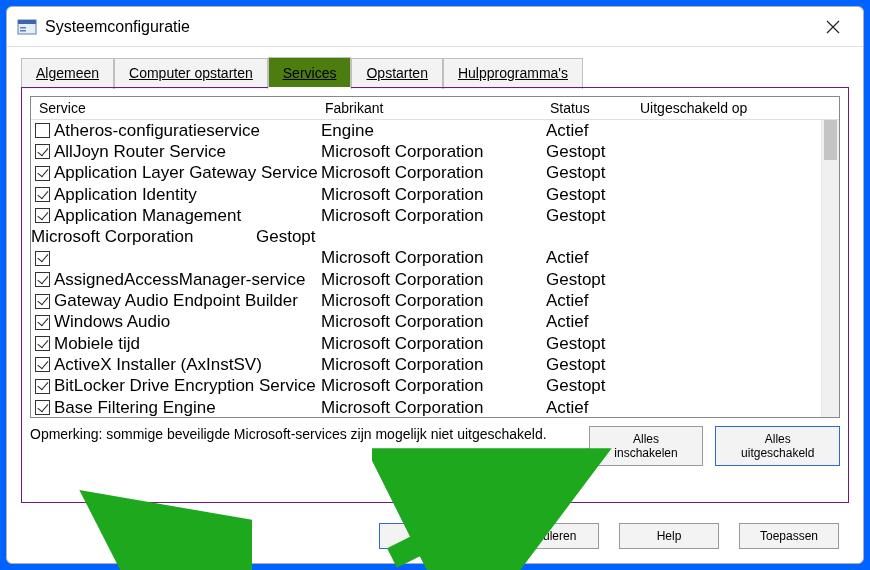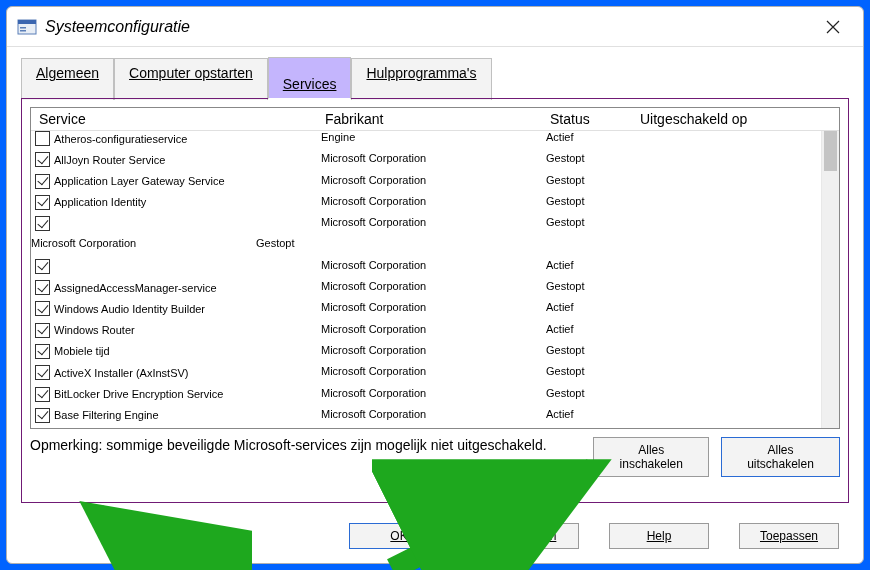--- a/index.html
+++ b/index.html
@@ -21,21 +21,20 @@
     border-radius: 6px;
     display: flex;
     flex-direction: column;
   }
   .titlebar {
     height: 40px;
     display: flex;
     align-items: center;
     padding: 16px 10px;
     border-bottom: 1px solid #e0e0e0;
-    font-style: italic;
   }
   .titlebar-icon {
     width: 20px; height: 20px;
     margin-right: 8px;
   }
   .titlebar-text { font-size: 16px; }
   .close-btn {
     margin-left: auto;
     width: 40px; height: 30px;
     display: flex; align-items: center; justify-content: center;
@@ -51,25 +50,25 @@
     padding: 6px 14px;
     border: 1px solid #c0c0c0;
     border-bottom: none;
     background: #f3f3f3;
     font-size: 14px;
     cursor: default;
     position: relative;
     top: 1px;
   }
   .tab.active {
-    background: #c4b5fd;
+    background: #4d7c0f;
     border-bottom: 1px solid #ffffff;
     z-index: 2;
     top: 0px;
-    padding-top: 18px;
+    padding-top: 7px;
   }
   .panel {
     margin: 0 14px 10px 14px;
     border: 1px solid #701a75;
     flex: 1;
     display: flex;
     flex-direction: column;
     position: relative;
   }
   .listbox {
@@ -103,22 +102,22 @@
   }
   .scroll-thumb {
     position: absolute;
     left: 2px; right: 2px;
     top: 0; height: 40px;
     background: #c4c4c4;
   }
   .row {
     display: flex;
     height: 21.3px;
-    align-items: flex-start;
-    font-size: 11px;
+    align-items: center;
+    font-size: 17px;
   }
   .row .col-service { display: flex; align-items: center; gap: 4px; padding-left: 4px; }
   .chk {
     width: 15px; height: 15px;
     border: 1px solid #333;
     display: inline-flex;
     align-items: center; justify-content: center;
     flex-shrink: 0;
   }
   .chk.checked::after {
@@ -149,24 +148,23 @@
   .hide-row {
     display: flex;
     align-items: center;
     gap: 6px;
     margin: 6px 8px;
     font-size: 14px;
   }
   .hide-row .label { border: 1px dotted #777; padding: 0 2px; }
   .bottom-buttons {
     display: flex;
-    gap: 30px;
+    gap: 20px;
     justify-content: flex-end;
     padding: 10px 24px 14px 0;
-    text-decoration: underline;
   }
   .bottom-buttons .btn { width: 100px; text-align: center; }
   .arrow {
     position: absolute;
     pointer-events: none;
   }
 </style>
 </head>
 <body>
 
@@ -186,20 +184,21 @@
       <svg width="14" height="14" viewBox="0 0 14 14">
           <path d="M1 1 L13 13 M13 1 L1 13" stroke="#222" stroke-width="1.2"></path>
         </svg>
     </div>
   </div>
 
   <div class="tabrow">
     <div class="tab">Algemeen</div>
     <div class="tab">Computer opstarten</div>
     <div class="tab active">Services</div>
+    <div class="tab">Opstarten</div>
     <div class="tab">Hulpprogramma's</div>
   </div>
 
   <div class="panel">
 
     <div class="listbox">
       <div class="list-header">
         <div class="col-service">Service</div>
         <div class="col-fab">Fabrikant</div>
         <div class="col-status">Status</div>
@@ -239,20 +238,21 @@
                 <span class="chk checked"></span>
                 <span>Application Identity</span>
               </div>
               <div class="col-fab">Microsoft Corporation</div>
               <div class="col-status">Gestopt</div>
               <div class="col-disabled"></div>
             </div>
             <div class="row">
               <div class="col-service">
                 <span class="chk checked"></span>
+                <span>Application Management</span>
               </div>
               <div class="col-fab">Microsoft Corporation</div>
               <div class="col-status">Gestopt</div>
               <div class="col-disabled"></div>
             </div>
             <div class="row">
               <div class="col-fab">Microsoft Corporation</div>
               <div class="col-status">Gestopt</div>
               <div class="col-disabled"></div>
             </div>
@@ -269,30 +269,30 @@
                 <span class="chk checked"></span>
                 <span>AssignedAccessManager-service</span>
               </div>
               <div class="col-fab">Microsoft Corporation</div>
               <div class="col-status">Gestopt</div>
               <div class="col-disabled"></div>
             </div>
             <div class="row">
               <div class="col-service">
                 <span class="chk checked"></span>
-                <span>Windows Audio Identity Builder</span>
-              </div>
-              <div class="col-fab">Microsoft Corporation</div>
-              <div class="col-status">Actief</div>
-              <div class="col-disabled"></div>
-            </div>
-            <div class="row">
-              <div class="col-service">
-                <span class="chk checked"></span>
-                <span>Windows Router</span>
+                <span>Gateway Audio Endpoint Builder</span>
+              </div>
+              <div class="col-fab">Microsoft Corporation</div>
+              <div class="col-status">Actief</div>
+              <div class="col-disabled"></div>
+            </div>
+            <div class="row">
+              <div class="col-service">
+                <span class="chk checked"></span>
+                <span>Windows Audio</span>
               </div>
               <div class="col-fab">Microsoft Corporation</div>
               <div class="col-status">Actief</div>
               <div class="col-disabled"></div>
             </div>
             <div class="row">
               <div class="col-service">
                 <span class="chk checked"></span>
                 <span>Mobiele tijd</span>
               </div>
@@ -330,21 +330,21 @@
           </div>
         <div class="list-scroll">
           <div class="scroll-thumb"></div>
         </div>
       </div>
     </div>
 
     <div class="below">
       <div class="note">Opmerking: sommige beveiligde Microsoft-services zijn mogelijk niet uitgeschakeld.</div>
       <button class="btn">Alles inschakelen</button>
-      <button class="btn blue">Alles uitschakelen</button>
+      <button class="btn blue">Alles uitgeschakeld</button>
     </div>
 
 
     <svg class="arrow" style="left:350px; top:350px;" width="260" height="140">
       <defs>
           <marker id="ah1" markerWidth="12" markerHeight="12" refX="9" refY="5" orient="auto">
             <path d="M0,0 L10,5 L0,10 Z" fill="#1ea81e"></path>
           </marker>
         </defs>
       <path d="M20 120 L220 20" stroke="#1ea81e" stroke-width="22" marker-end="url(#ah1)"></path>

